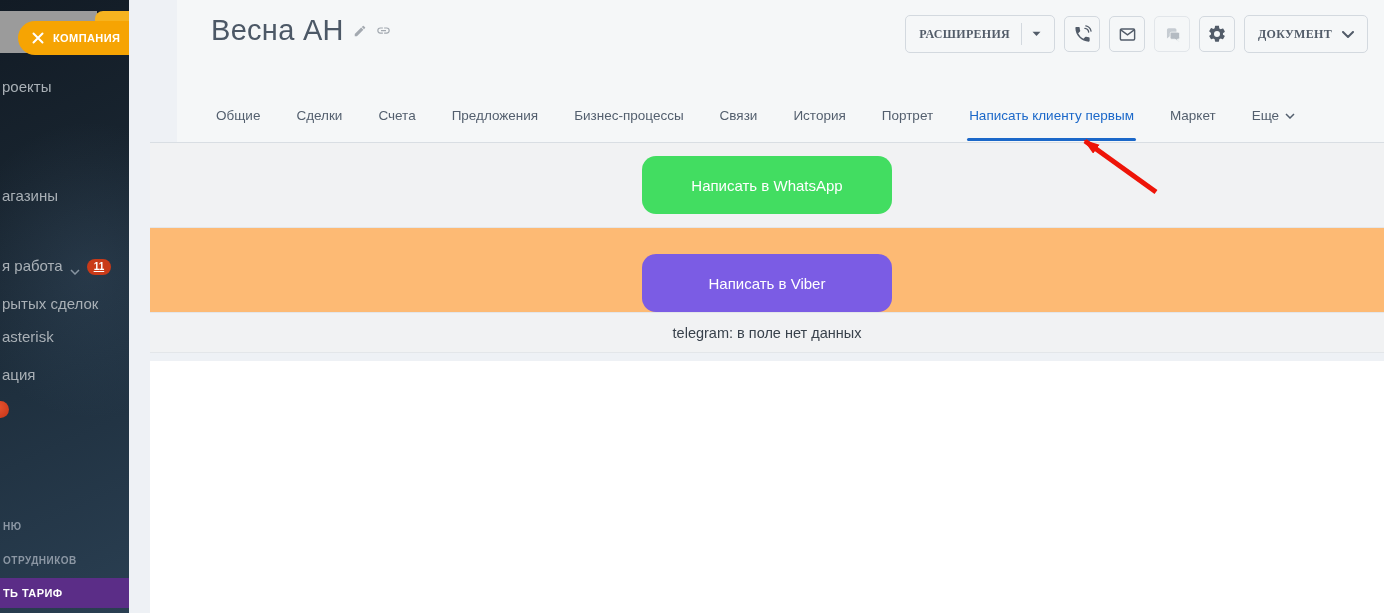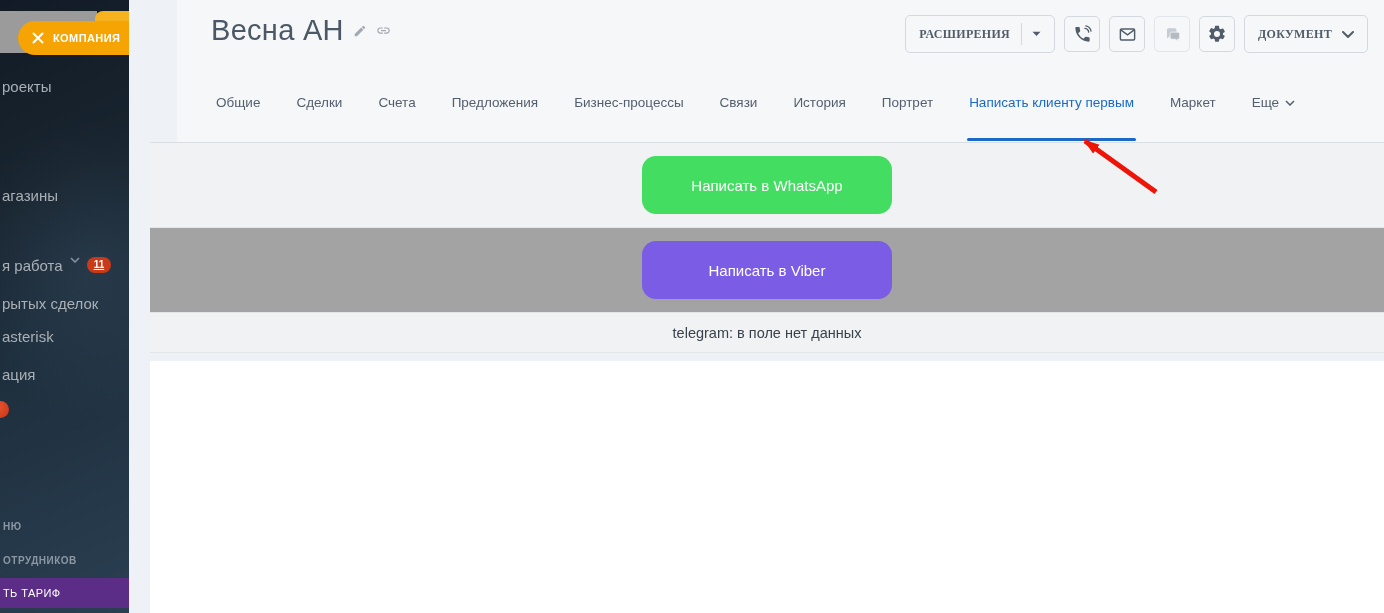--- a/index.html
+++ b/index.html
@@ -13,58 +13,58 @@
   .sidebar .cloud { position:absolute; left:-40px; top:120px; width:260px; height:300px;
     background:radial-gradient(ellipse at center, rgba(90,120,150,0.18) 0%, rgba(90,120,150,0) 70%); }
   .menu-backdrop { position:absolute; left:0; top:11px; width:97px; height:42px; background:#9b9b9b; }
   .pill-accent { position:absolute; left:95px; top:11px; width:34px; height:14px;
     background:#f6b31f; border-radius:8px 0 0 0; }
   .company-pill { position:absolute; left:18px; top:21px; width:111px; height:34px;
     background:var(--accent-orange,#f6a403); border-radius:17px 0 0 17px;
     display:flex; align-items:center; gap:9px; padding-left:14px; color:#fff; cursor:pointer; }
   .company-pill .lbl { font-size:11px; font-weight:bold; letter-spacing:.4px; }
   .sb-item { position:absolute; left:2px; color:#a9b0b6; font-size:15px; white-space:nowrap;
-    display:flex; align-items:flex-start; gap:7px; cursor:pointer; line-height:18px; }
+    display:flex; align-items:flex-end; gap:7px; cursor:pointer; line-height:18px; }
   .badge { background:var(--badge-red,#c93a18); color:#fff; font-size:10px; font-weight:bold;
     border-radius:9px; padding:2px 7px; line-height:12px;text-decoration:underline; }
   .red-dot { position:absolute; left:-8px; top:401px; width:17px; height:17px; border-radius:50%;
     background:radial-gradient(circle at 35% 35%, #e8542f, #c53418); }
   .sb-footer { position:absolute; left:3px; font-size:10px; font-weight:bold; color:#8c97a4;
     letter-spacing:.5px; cursor:pointer; }
   .tariff { position:absolute; left:0; right:0; top:578px; height:30px;
-    background:var(--tariff-purple,#5b2d87); color:#fff; font-size:11px; font-weight:normal;
+    background:var(--tariff-purple,#5b2d87); color:#fff; font-size:11px; font-weight:bold;
     display:flex; align-items:center; padding-left:3px; letter-spacing:.4px; cursor:pointer; }
 
   
   .main { position:absolute; left:129px; top:0; right:0; bottom:0; background:#eef1f5; }
   .header { position:absolute; left:0; top:0; right:0; height:143px; background:#f5f7f8;margin-left:48px; }
   .title-row { position:absolute; left:34px; top:14px; display:flex; align-items:center; gap:9px; }
   .page-title { font-size:29px; font-weight:300; color:#4c5866; letter-spacing:.3px; }
   .t-icon { display:flex; align-items:center; cursor:pointer; }
 
   .toolbar { position:absolute; top:15px; right:16px; display:flex; gap:9px; align-items:center;font-family:Liberation Serif, serif; }
   .tb-btn { height:38px; border:1px solid #d3d9df; border-radius:5px; background:transparent;
     display:flex; align-items:center; padding:0 13px; gap:10px; cursor:pointer; }
   .tb-btn .lbl { font-size:12px; font-weight:bold; color:#525c69; letter-spacing:.3px; }
   .tb-btn .divider { width:1px; height:22px; background:#d3d9df; margin-left:1px; }
   .icon-btn { width:36px; height:36px; border:1px solid #d3d9df; border-radius:5px;
     display:flex; align-items:center; justify-content:center; cursor:pointer; }
   .icon-btn.muted { border-color:#e2e6ea; }
 
   .tabs { position:absolute; left:39px; bottom:0; display:flex; gap:36px; }
-  .tab { font-size:13.5px; color:#535f6e; padding-bottom:33px; position:relative; cursor:pointer;
+  .tab { font-size:13.5px; color:#535f6e; padding-bottom:20px; position:relative; cursor:pointer;
     display:flex; align-items:center; gap:6px; white-space:nowrap; }
   .tab.active { color:var(--active-tab-blue,#1b68c9); }
   .tab.active::after { content:""; position:absolute; left:-2px; right:-2px; bottom:2px; height:3px;
     background:var(--active-tab-blue,#1b68c9); border-radius:2px; }
   .tab-border { position:absolute; left:21px; right:0; top:142px; height:1px; background:#d9dee3; }
 
   .row { position:absolute; left:21px; right:0; display:flex; align-items:center; justify-content:center; }
   .row.r1 { top:143px; height:85px; background:#f1f2f3; border-bottom:1px solid #e3e6e9; }
-  .row.r2 { top:228px; height:85px; background:#a3a3a3; border-bottom:1px solid #e3e6e9; }
+  .row.r2 { top:228px; height:85px; background:#fdba74; border-bottom:1px solid #e3e6e9;align-items:flex-end; }
   .row.r3 { top:313px; height:40px; background:#f1f2f3; border-bottom:1px solid #e3e6e9;
     color:#39424c; font-size:14.5px; }
   .row.r4 { top:361px; bottom:0; background:#ffffff; }
 
   .cta { width:250px; height:58px; border:none; border-radius:14px; color:#fff; font-size:15px;
     font-family:"Liberation Sans", sans-serif; cursor:pointer; }
   .cta.whatsapp { background:var(--whatsapp-green,#42dd61); }
   .cta.viber { background:var(--viber-purple,#7b5ce4); }
 
   .arrow-overlay { position:absolute; left:0; top:0; width:1384px; height:613px;

